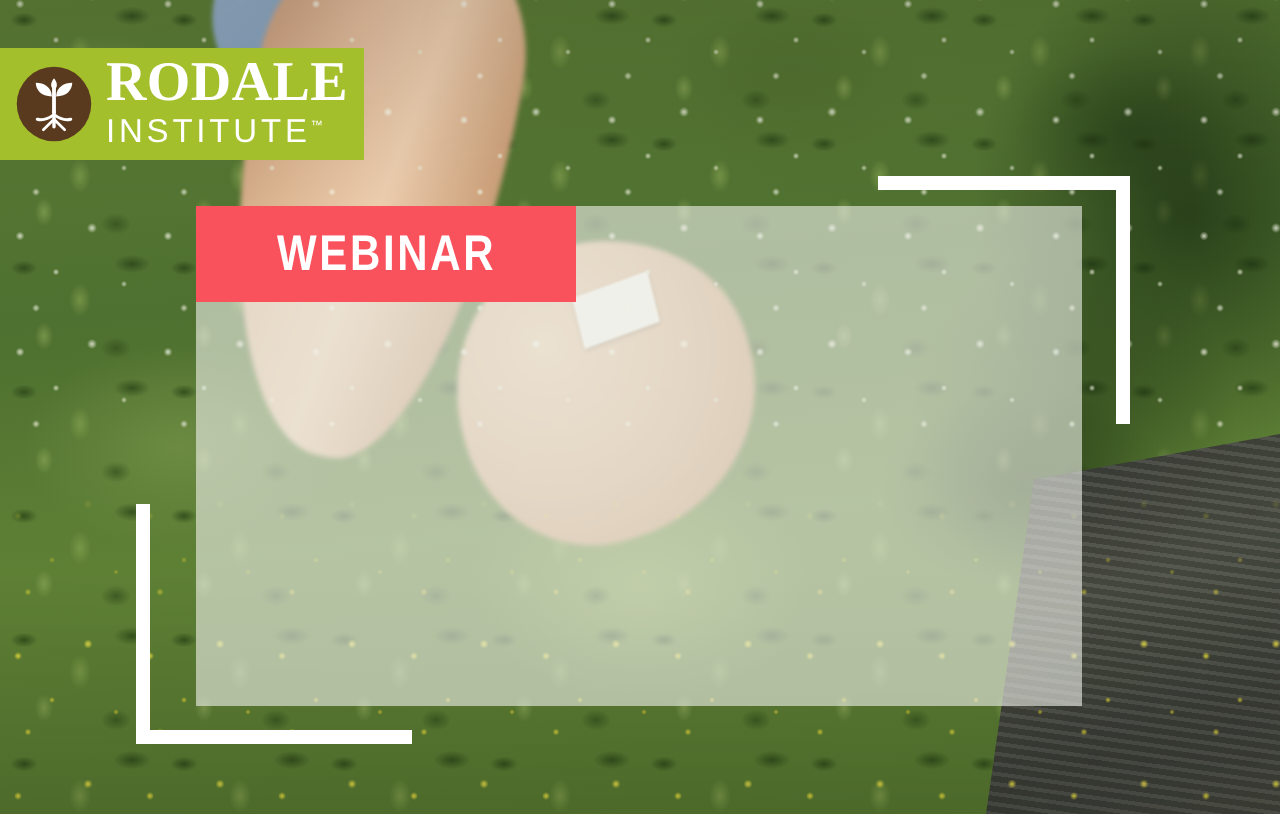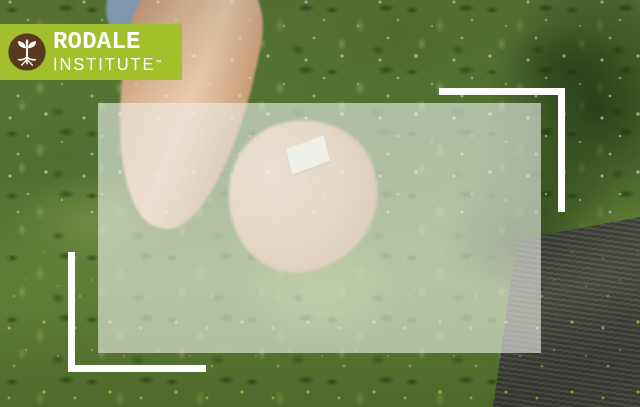--- a/index.html
+++ b/index.html
@@ -162,23 +162,23 @@
     width: 38px;
     height: 38px;
     flex: 0 0 38px;
   }
   .logo-words {
     margin-left: 7px;
     line-height: 1;
     padding-bottom: 2px;
   }
   .logo-word-top {
-    font-family: Liberation Mono, monospace;
+    font-family: Liberation Serif, serif;
     font-weight: bold;
-    font-size: 24px;
+    font-size: 28px;
     letter-spacing: .2px;
     color: #ffffff;
     display: block;
   }
   .logo-word-bottom {
     font-family: "Liberation Sans", sans-serif;
     font-weight: normal;
     font-size: 16.5px;
     letter-spacing: 1.9px;
     color: #ffffff;
@@ -289,20 +289,23 @@
     <div class="photo-stone"></div>
     <div class="photo-flowers-yellow"></div>
     <div class="photo-grade"></div>
   </div>
 
   <div class="bracket bracket-tr"></div>
   <div class="bracket bracket-bl"></div>
 
   <div class="content-panel"></div>
 
+  <div class="webinar-badge">
+    <span>WEBINAR</span>
+  </div>
 
 
   <div class="logo-banner">
     <svg class="logo-mark" viewBox="0 0 100 100">
       <circle cx="50" cy="50" r="49" fill="#5a3a1e"></circle>
 
       <rect x="47.5" y="28" width="5" height="34" fill="#ffffff"></rect>
 
       <path d="M47 40 C 33 40, 26 31, 26 22 C 37 22, 46 28, 47 38 Z" fill="#ffffff"></path>
 

